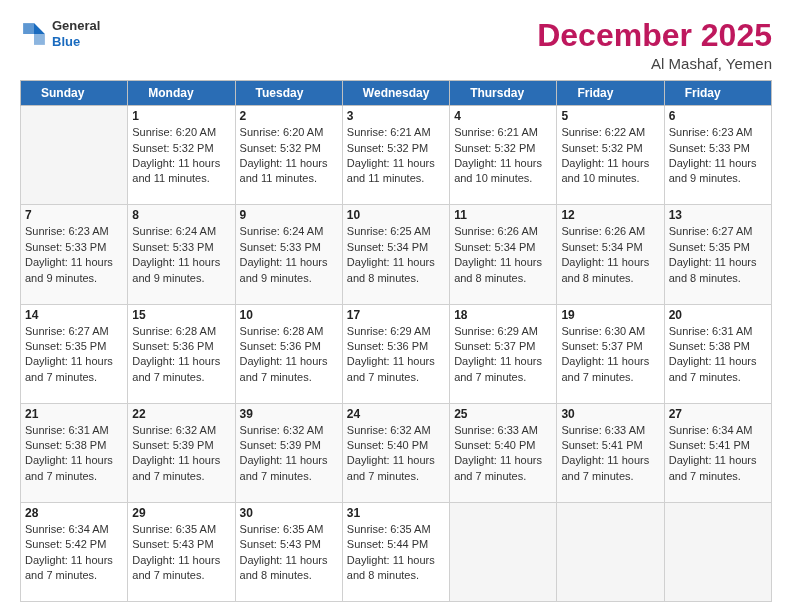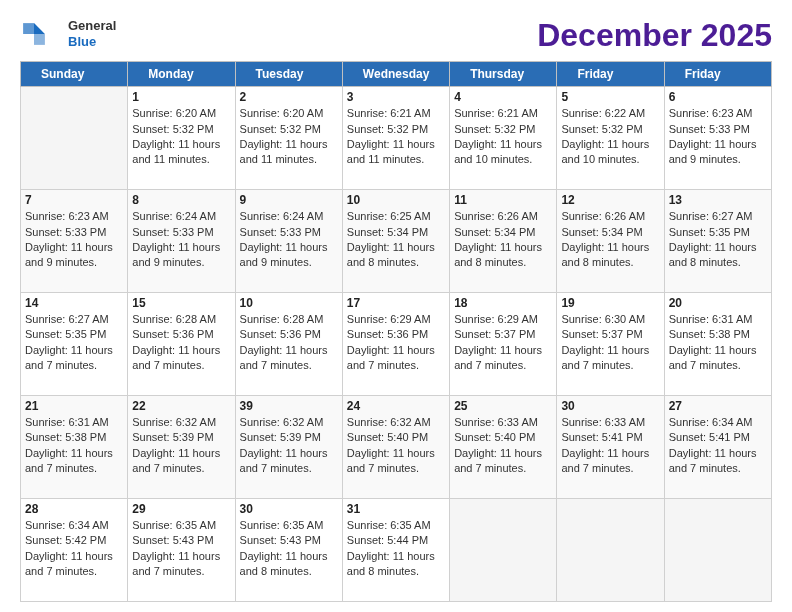--- a/index.html
+++ b/index.html
@@ -19,40 +19,40 @@
     }
     .header {
       display: flex;
       justify-content: space-between;
       align-items: flex-start;
       margin-bottom: 8px;
     }
     .logo {
       display: flex;
       align-items: center;
-      gap: 20px;
+      gap: 4px;
     }
     .logo-text {
       font-size: 13px;
       font-weight: bold;
       line-height: 1.2;
     }
     .logo-general { color: #333; }
     .logo-blue { color: #1a6bbf; }
     .logo-icon {
       width: 28px;
       height: 28px;
     }
     .title-block {
       text-align: right;
     }
     .month-title {
       font-size: 32px;
       font-weight: bold;
-      color: #4c1d95;
+      color: #be185d;
       line-height: 1.1;
       margin-left: 48px;
     }
     .location-title {
       font-size: 15px;
       color: #444;
       margin-top: 2px;
     }
     .calendar {
       flex: 1;
@@ -108,20 +108,21 @@
         <polygon points="18,18 32,18 32,32 18,32" fill="#1a6bbf" opacity="0.5"></polygon>
         <polygon points="4,4 18,4 18,18 4,18" fill="#1a6bbf" opacity="0.7"></polygon>
       </svg>
       <div class="logo-text">
         <div class="logo-general">General</div>
         <div class="logo-blue">Blue</div>
       </div>
     </div>
     <div class="title-block">
       <div class="month-title">December 2025</div>
+      <div class="location-title">Al Mashaf, Yemen</div>
     </div>
   </div>
 
   <table class="calendar">
     <thead>
       <tr>
         <th>Sunday</th>
         <th>Monday</th>
         <th>Tuesday</th>
         <th>Wednesday</th>

